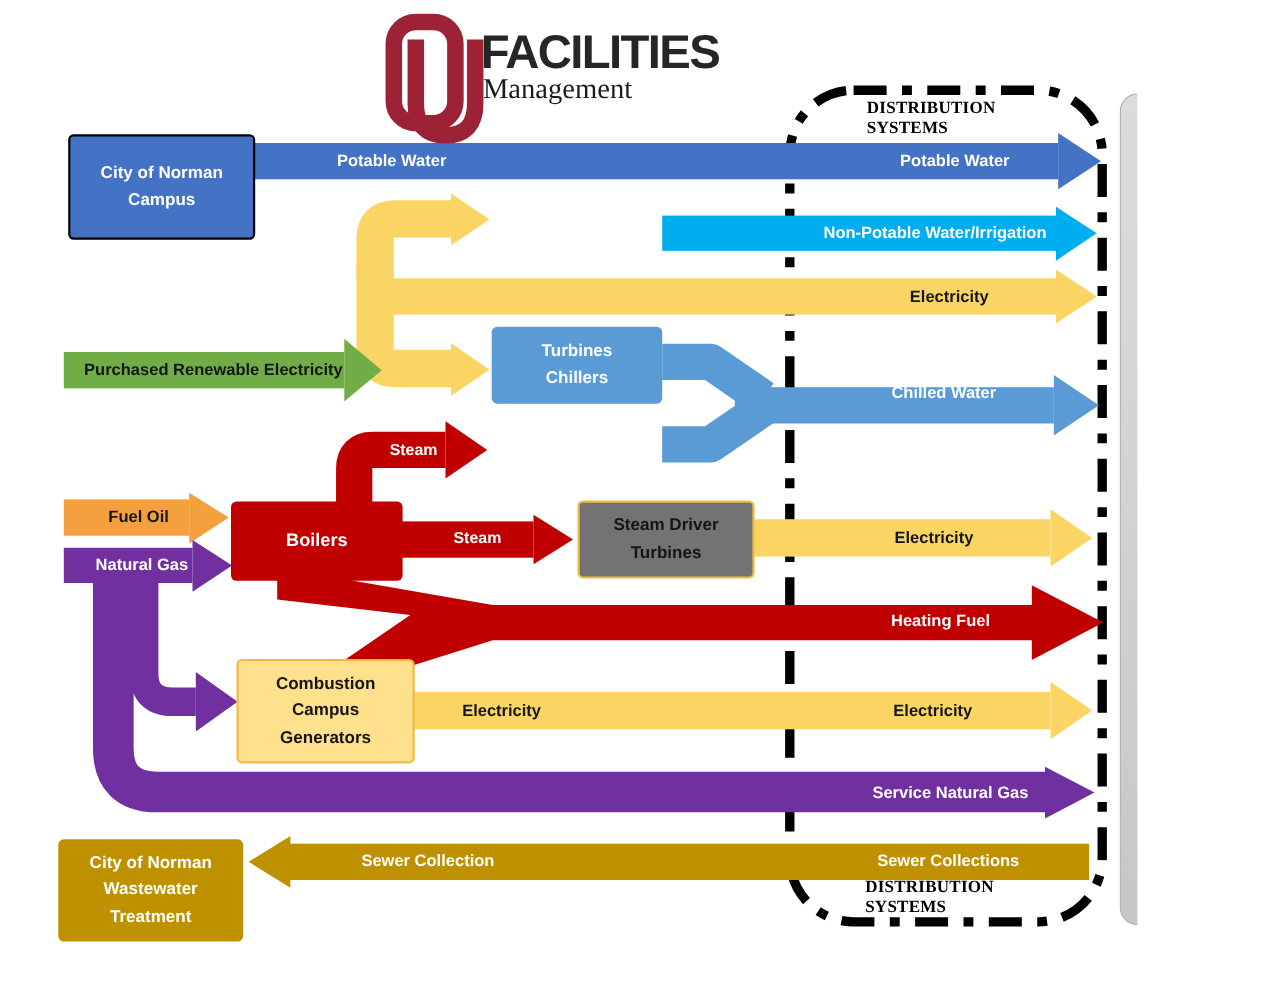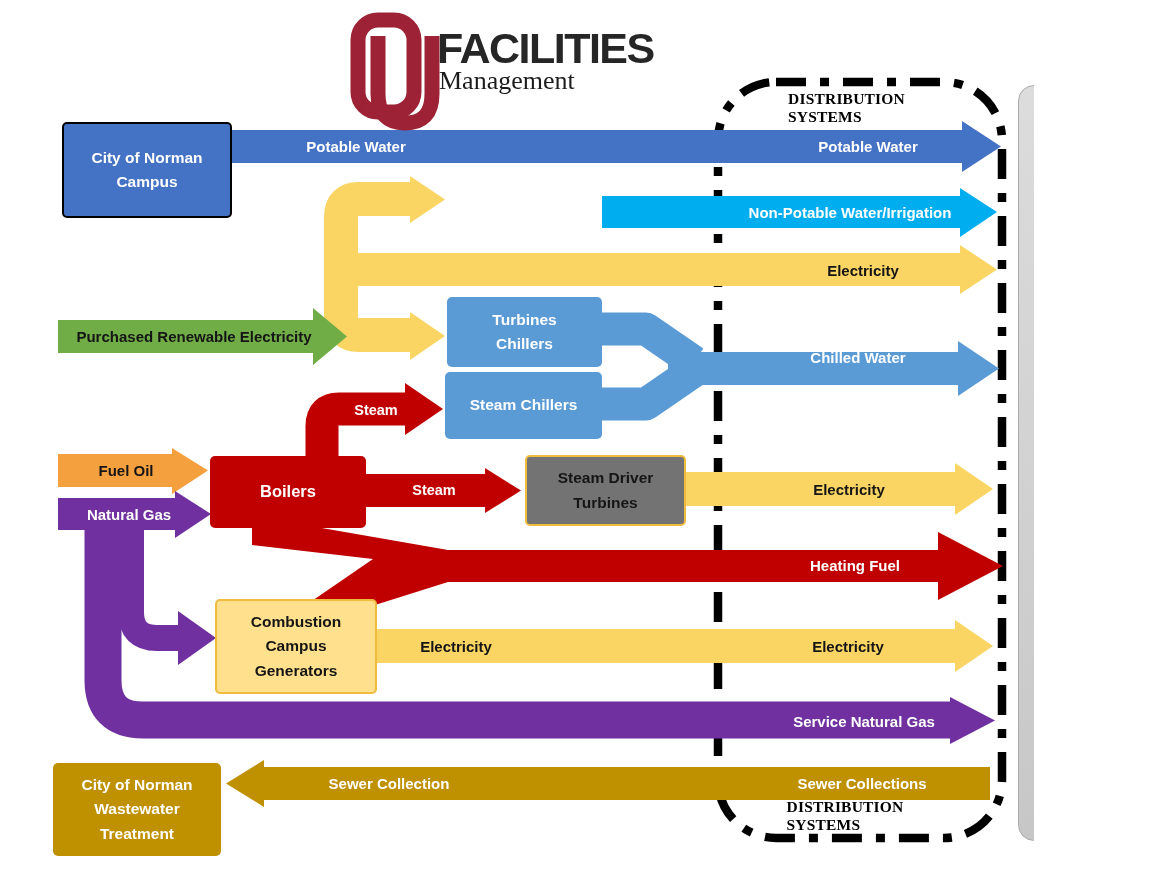--- a/index.html
+++ b/index.html
@@ -127,23 +127,20 @@
     <span style="color:#fff">City of Norman</span>
     <span style="color:#fff">Campus</span>
   </div>
 
 
   <div class="node" style="left: 447px; top: 297px; width: 155px; height: 70px; background-color: rgb(91, 155, 213);">
     <span style="color:#fff">Turbines</span>
     <span style="color:#fff">Chillers</span>
   </div>
 
-  <div class="node" style="left: 445px; top: 372px; width: 157px; height: 67px; background-color: rgb(91, 155, 213);">
-    <span style="color:#fff">Steam Chillers</span>
-  </div>
 
   <div class="node" style="left: 210px; top: 456px; width: 156px; height: 72px; font-size: 16.5px; background-color: rgb(192, 0, 0); align-items: center;">
     <span style="color:#fff">Boilers</span>
   </div>
 
   <div class="node" style="left: 525px; top: 455px; width: 157px; height: 67px; border: 2.5px solid rgb(239, 188, 63); background-color: #737373;">
     <span style="color:#151515">Steam Driver</span>
     <span style="color:#151515">Turbines</span>
   </div>
 

